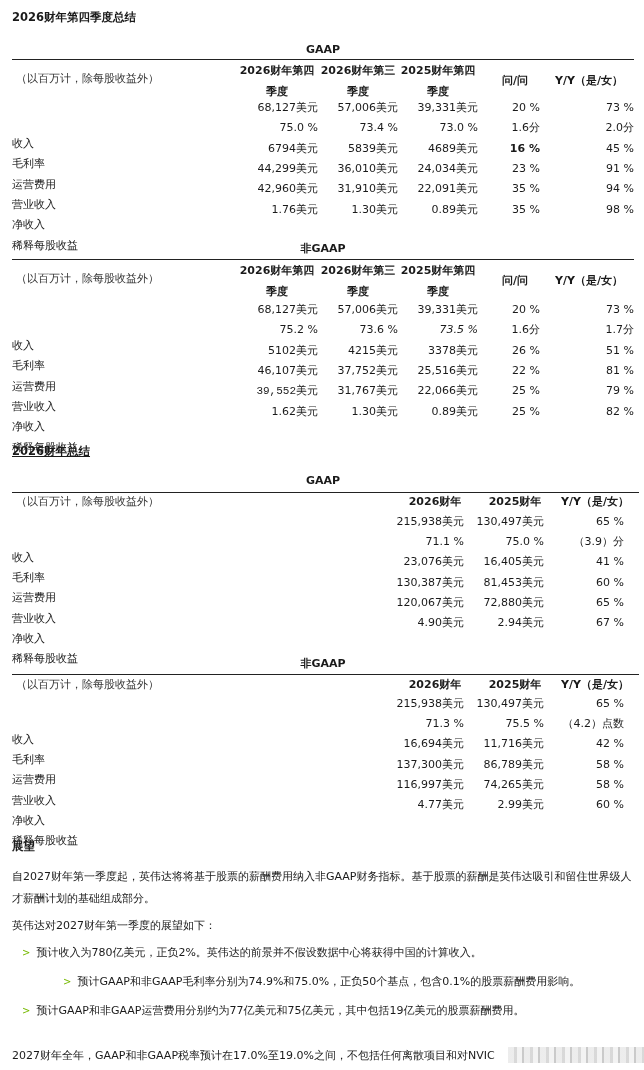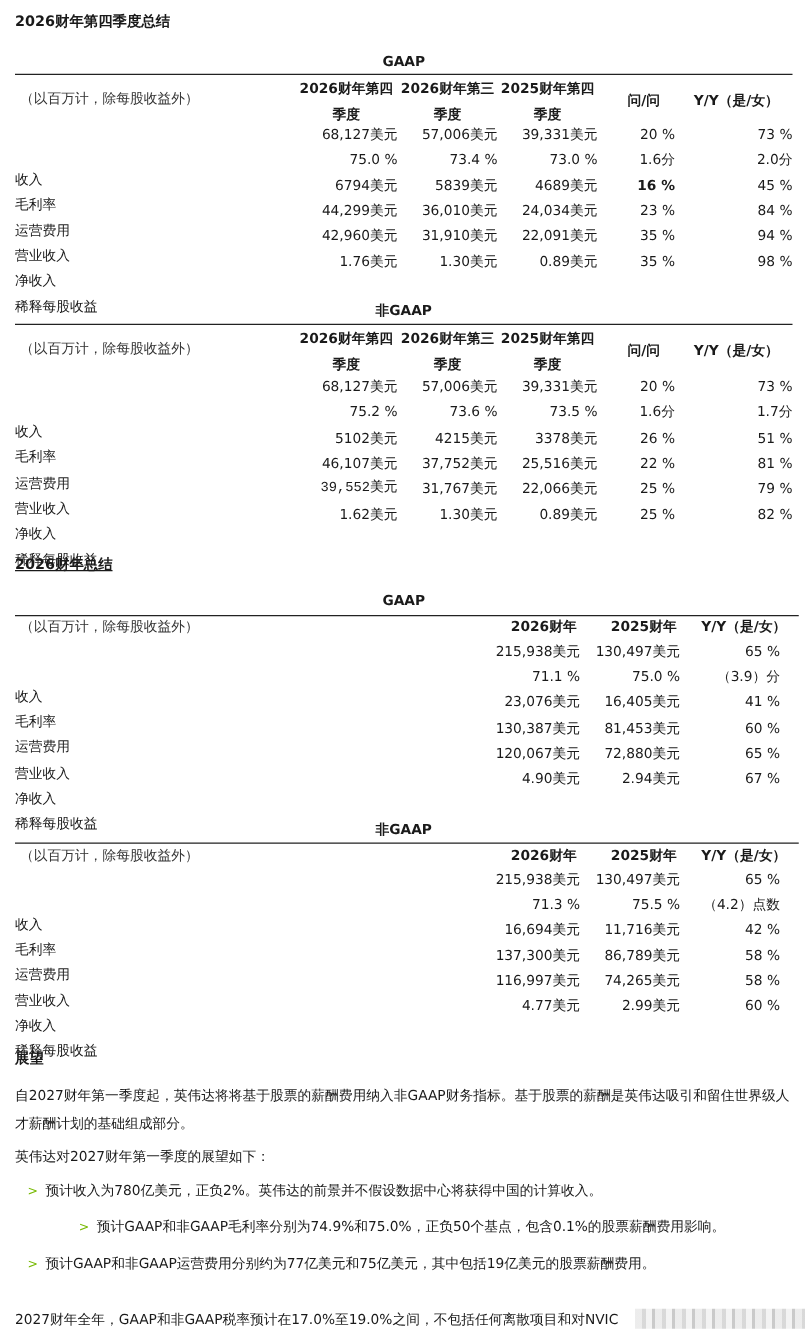--- a/index.html
+++ b/index.html
@@ -72,21 +72,21 @@
         <span class="cell" style="left: 386px; width: 80px;">4689美元</span>
         <span class="cell" style="left: 476px; width: 52px; font-weight: bold;">16 %</span>
         <span class="cell" style="left: 546px; width: 76px;">45 %</span>
       </div>
       <div class="row" style="top: 158.9px; width: 622px;">
         <span class="label">营业收入</span>
         <span class="cell" style="left: 222px; width: 84px;">44,299美元</span>
         <span class="cell" style="left: 306px; width: 80px;">36,010美元</span>
         <span class="cell" style="left: 386px; width: 80px;">24,034美元</span>
         <span class="cell" style="left: 476px; width: 52px;">23 %</span>
-        <span class="cell" style="left: 546px; width: 76px;">84 %</span>
+        <span class="cell" style="left: 546px; width: 76px;">91 %</span>
       </div>
       <div class="row" style="top: 179.2px; width: 622px;">
         <span class="label">净收入</span>
         <span class="cell" style="left: 222px; width: 84px;">42,960美元</span>
         <span class="cell" style="left: 306px; width: 80px;">31,910美元</span>
         <span class="cell" style="left: 386px; width: 80px;">22,091美元</span>
         <span class="cell" style="left: 476px; width: 52px;">35 %</span>
         <span class="cell" style="left: 546px; width: 76px;">94 %</span>
       </div>
       <div class="row" style="top: 199.5px; width: 622px;">
@@ -125,21 +125,21 @@
         <span class="cell" style="left: 222px; width: 84px;">68,127美元</span>
         <span class="cell" style="left: 306px; width: 80px;">57,006美元</span>
         <span class="cell" style="left: 386px; width: 80px;">39,331美元</span>
         <span class="cell" style="left: 476px; width: 52px;">20 %</span>
         <span class="cell" style="left: 546px; width: 76px;">73 %</span>
       </div>
       <div class="row" style="top: 320.3px; width: 622px;">
         <span class="label">毛利率</span>
         <span class="cell" style="left: 222px; width: 84px;">75.2 %</span>
         <span class="cell" style="left: 306px; width: 80px;">73.6 %</span>
-        <span class="cell" style="left: 386px; width: 80px;">73.5 %</span>
+        <span class="cell" style="left: 386px; width: 80px; font-style: italic;">73.5 %</span>
         <span class="cell" style="left: 476px; width: 52px;">1.6分</span>
         <span class="cell" style="left: 546px; width: 76px;">1.7分</span>
       </div>
       <div class="row" style="top: 340.6px; width: 622px;">
         <span class="label">运营费用</span>
         <span class="cell" style="left: 222px; width: 84px;">5102美元</span>
         <span class="cell" style="left: 306px; width: 80px;">4215美元</span>
         <span class="cell" style="left: 386px; width: 80px;">3378美元</span>
         <span class="cell" style="left: 476px; width: 52px;">26 %</span>
         <span class="cell" style="left: 546px; width: 76px;">51 %</span>

